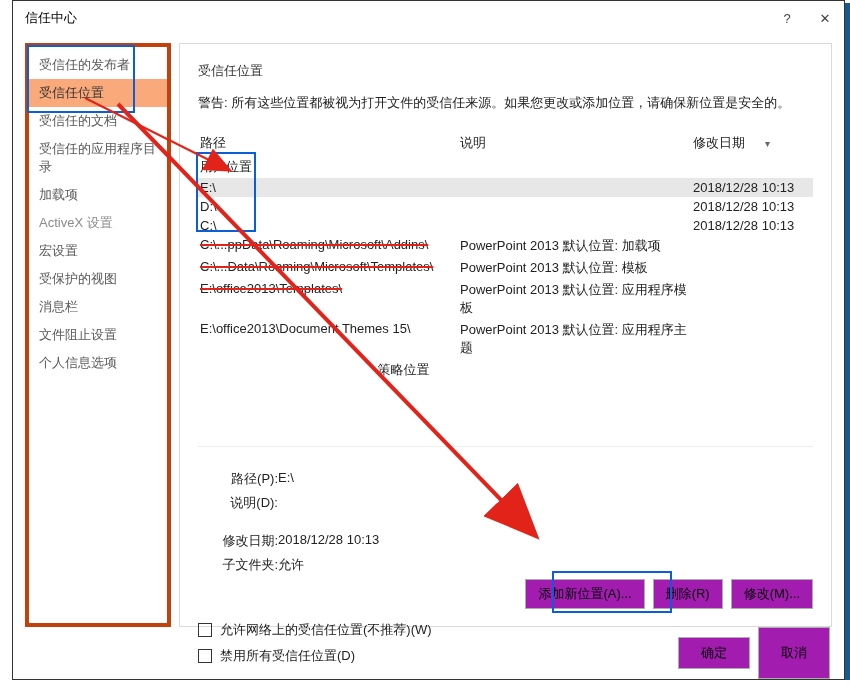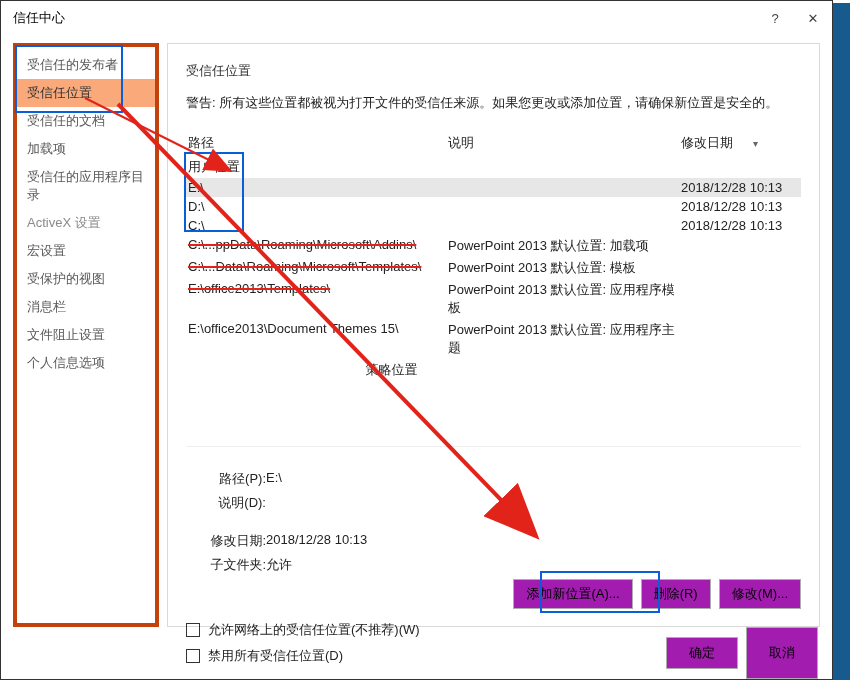--- a/index.html
+++ b/index.html
@@ -1,17 +1,17 @@
 <!DOCTYPE html>
 <html><head>
 <meta charset="utf-8">
 <style>
   * { box-sizing: border-box; font-family: "Microsoft YaHei", "Segoe UI", sans-serif; font-size: 13px; }
   body { margin: 0; background: #fff; width: 850px; height: 685px; overflow: hidden; position: relative; }
-  .dialog { position: absolute; top: 0; left: 0; width: 833px; height: 680px; border: 1px solid #333; background: #fff; }
+  .dialog { position: absolute; top: 0; left: 12px; width: 833px; height: 680px; border: 1px solid #333; background: #fff; }
   .titlebar { height: 34px; display: flex; align-items: center; padding-left: 12px; }
   .titlebar .spacer { flex: 1; }
   .titlebar .tbtn { width: 38px; height: 34px; display: flex; align-items: center; justify-content: center; color: #444; }
   .body-row { display: flex; height: calc(100% - 34px - 52px); padding: 8px 12px 0 12px; gap: 8px; }
   .sidebar { width: 146px; border: 4px solid #c2410c; padding: 4px 0; }
   .sidebar .item { padding: 5px 10px; color: #595959; cursor: pointer; position: relative; }
   .sidebar .item.sel { background: #faa97a; color: #333; }
   .sidebar .item.muted { color: #8a8a8a; }
   .hl-box { position: absolute; border: 2px solid #0a5fd6; pointer-events: none; }
   .main { flex: 1; border: 1px solid #d9d9d9; padding: 18px 18px 10px 18px; display: flex; flex-direction: column; min-width: 0; }
@@ -54,22 +54,22 @@
     <span class="spacer"></span>
     <div class="tbtn">?</div>
     <div class="tbtn">✕</div>
   </div>
 
   <div class="body-row">
     <div class="sidebar" style="position:relative;">
       <div class="item"><span>受信任的发布者</span></div>
       <div class="item sel"><span>受信任位置</span></div>
       <div class="item"><span>受信任的文档</span></div>
+      <div class="item"><span>受信任的应用程序目录</span></div>
       <div class="item"><span>加载项</span></div>
-      <div class="item"><span>受信任的应用程序目录</span></div>
       <div class="item muted"><span>ActiveX 设置</span></div>
       <div class="item"><span>宏设置</span></div>
       <div class="item"><span>受保护的视图</span></div>
       <div class="item"><span>消息栏</span></div>
       <div class="item"><span>文件阻止设置</span></div>
       <div class="item"><span>个人信息选项</span></div>
       <div class="hl-box" style="left:-2px; top:-2px; width:108px; height:68px;"></div>
     </div>
 
     <div class="main">

